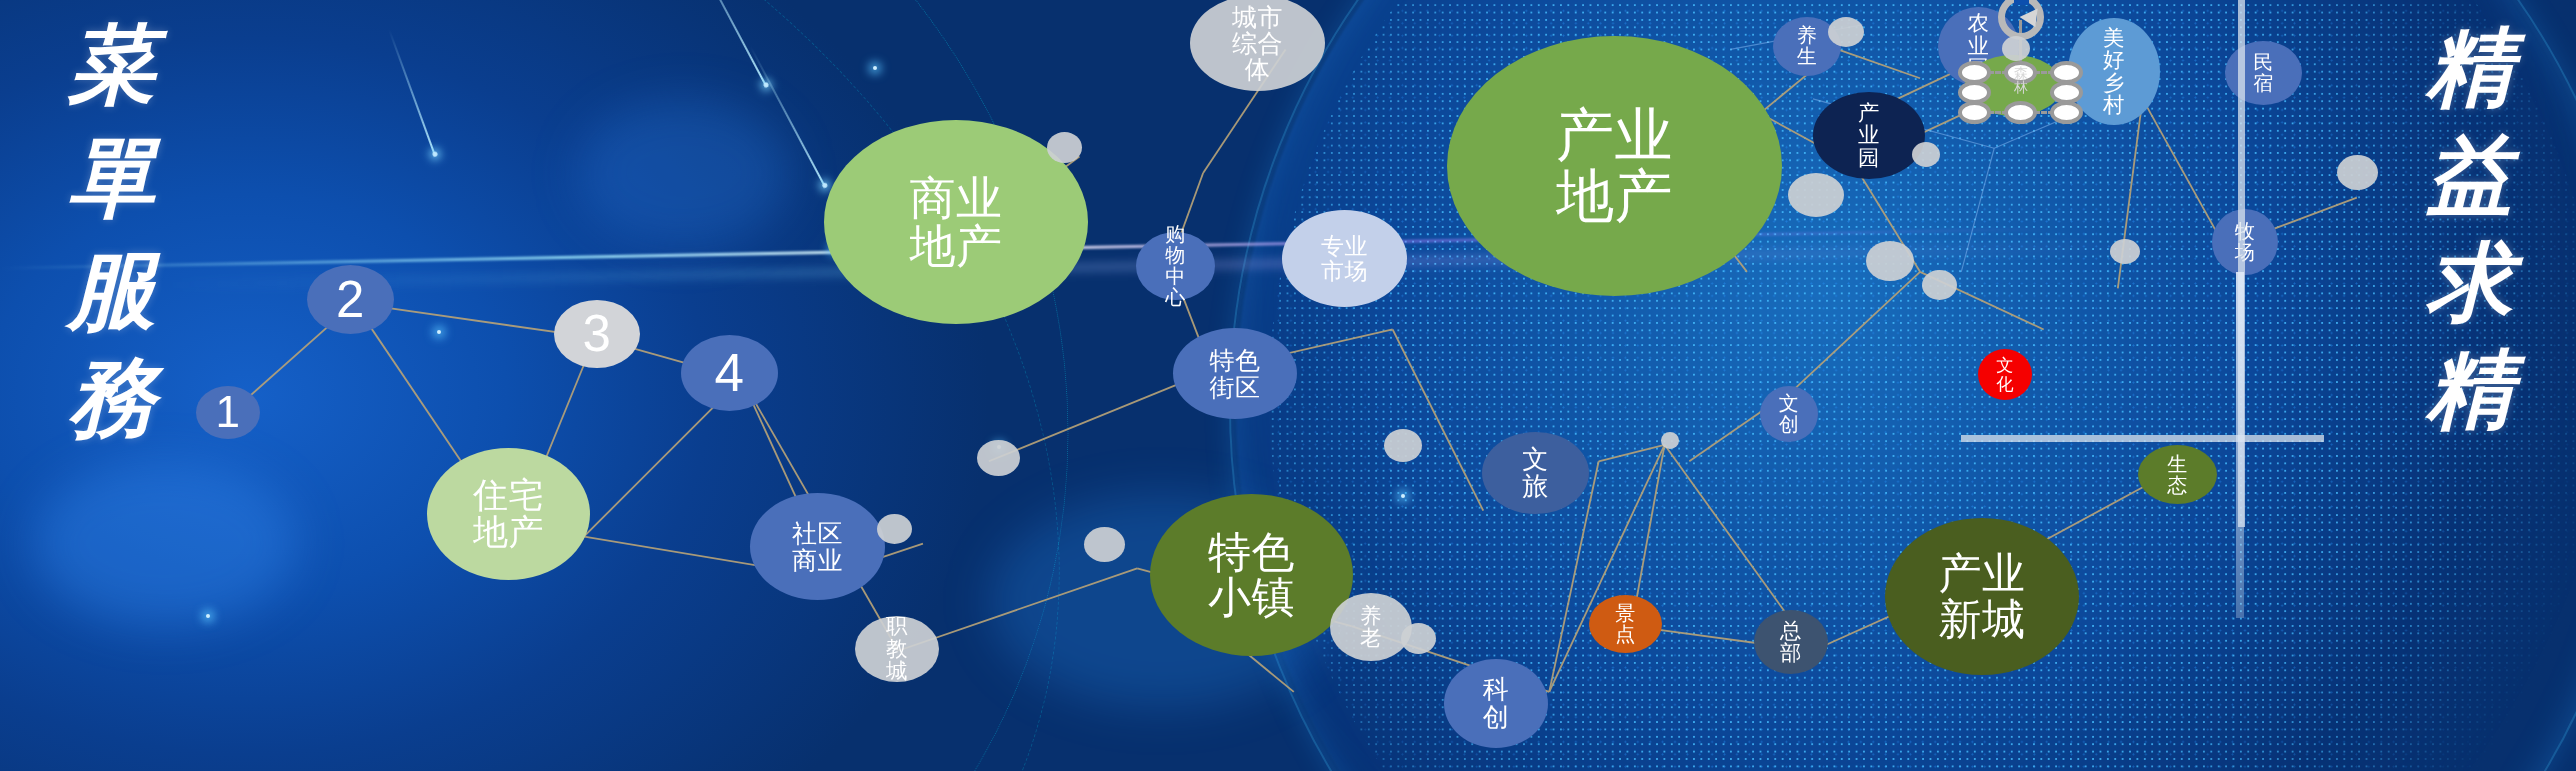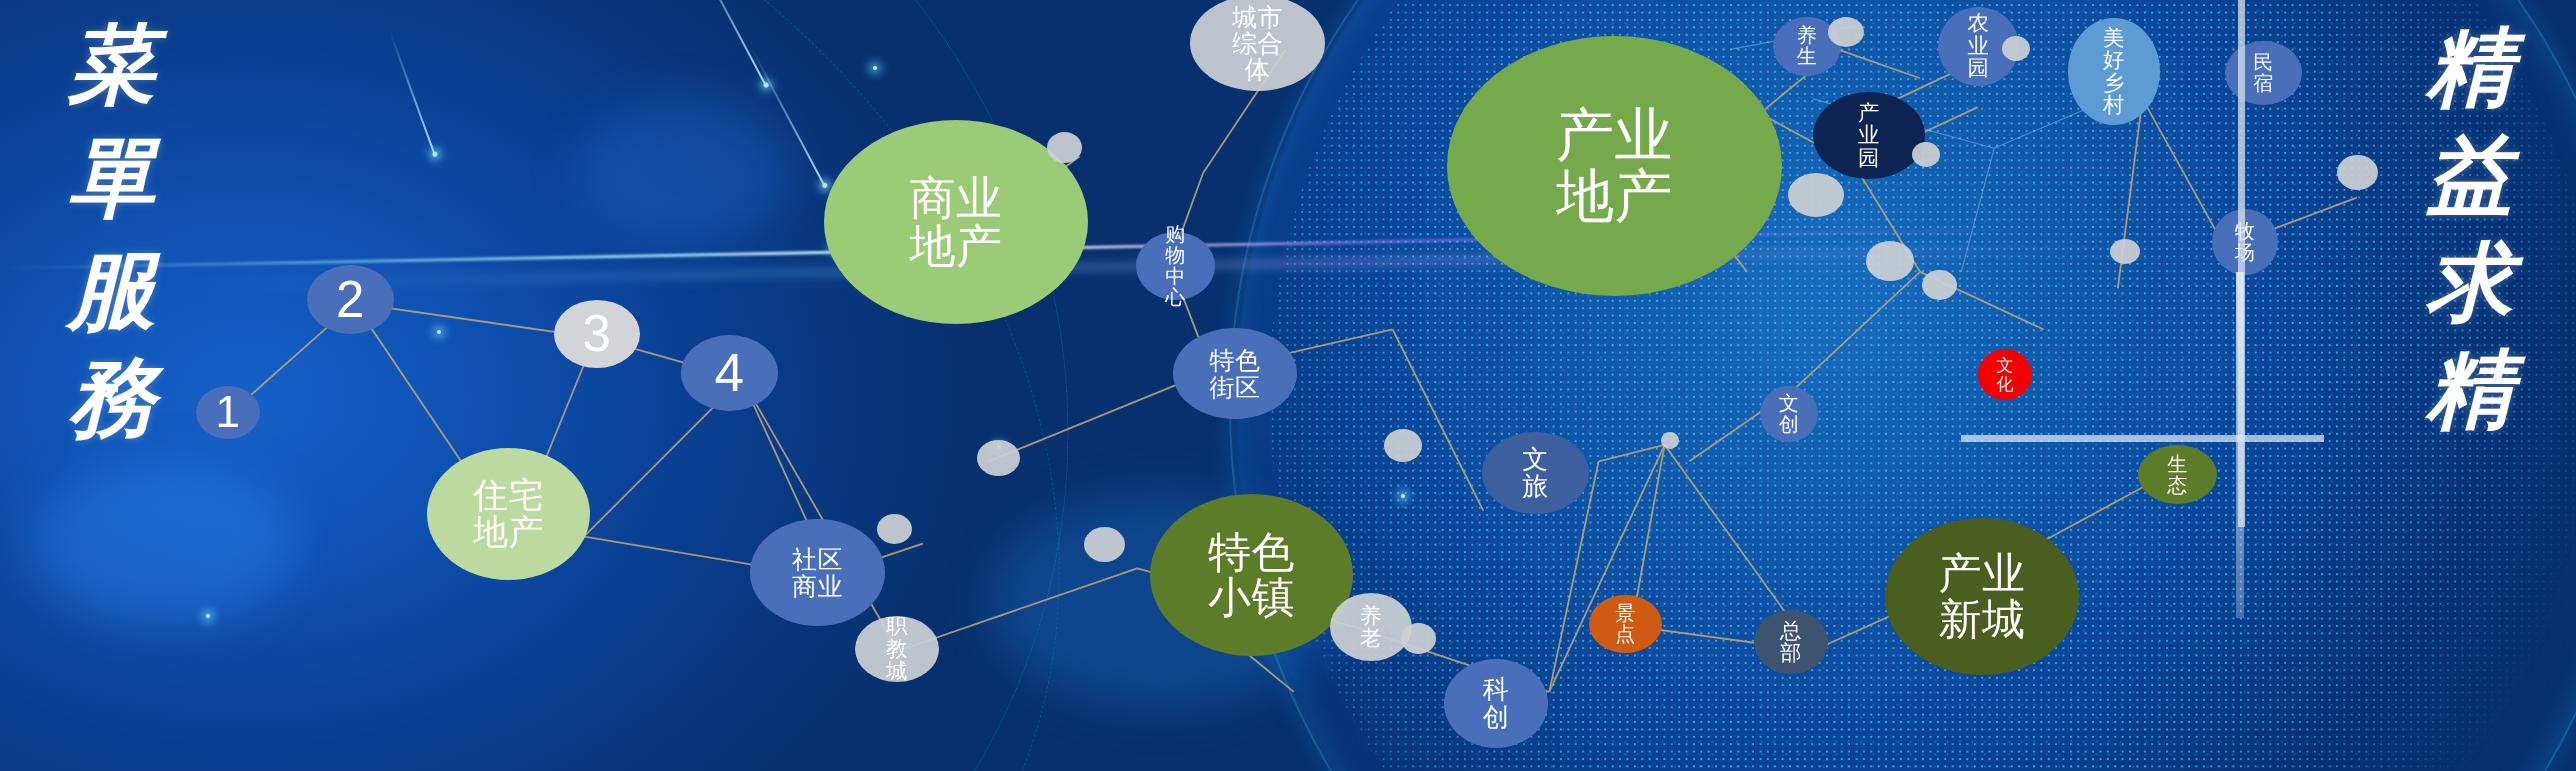--- a/index.html
+++ b/index.html
@@ -243,27 +243,31 @@
 体</span>
   </div>
 
   <div class="node blue" style="left:1136px;top:232px;width:79px;height:68px;font-size:20px;">
     <span class="lbl">购
 物
 中
 心</span>
   </div>
 
+  <div class="node lav" style="left:1282px;top:210px;width:125px;height:97px;font-size:23px;">
+    <span class="lbl">专业
+市场</span>
+  </div>
 
   <div class="node blue" style="left:1173px;top:328px;width:124px;height:91px;font-size:25px;">
     <span class="lbl">特色
 街区</span>
   </div>
 
-  <div class="node blue" style="left:750px;top:519px;width:135px;height:107px;font-size:25px;justify-content:center;">
+  <div class="node blue" style="left:750px;top:493px;width:135px;height:107px;font-size:25px;justify-content:center;">
     <span class="lbl">社区
 商业</span>
   </div>
 
   <div class="node plain" style="left:855px;top:616px;width:84px;height:66px;font-size:21.4px;color:#fff;">
     <span class="lbl">职
 教
 城</span>
   </div>
 
@@ -334,20 +338,41 @@
   <div class="node red" style="left:1978px;top:349px;width:54px;height:51px;font-size:17.3px;">
     <span class="lbl">文
 化</span>
   </div>
 
   <div class="node olive" style="left:2138px;top:445px;width:79px;height:59px;font-size:20px;">
     <span class="lbl">生
 态</span>
   </div>
 
+  <div class="forest-wrap" style="left:1935px;top:30px;width:173px;height:107px;">
+    <div class="forest-oval"></div>
+    <div class="fnode" style="left:23px;top:31px;"></div>
+    <div class="fnode" style="left:69px;top:31px;"></div>
+    <div class="fnode" style="left:115px;top:31px;"></div>
+    <div class="fnode" style="left:23px;top:51px;"></div>
+    <div class="fnode" style="left:115px;top:51px;"></div>
+    <div class="fnode" style="left:23px;top:71px;"></div>
+    <div class="fnode" style="left:69px;top:71px;"></div>
+    <div class="fnode" style="left:115px;top:71px;"></div>
+    <div class="fdash" style="left:53px;top:41px;width:20px;"></div>
+    <div class="fdash" style="left:99px;top:41px;width:20px;"></div>
+    <div class="fdash" style="left:53px;top:81px;width:20px;"></div>
+    <div class="fdash" style="left:99px;top:81px;width:20px;"></div>
+    <div class="fstem" style="left:84px;top:-10px;height:43px;"></div>
+    <div class="fcircle" style="left:63px;top:-36px;"></div>
+    <div class="fslice" style="left:79px;top:-38px;width:15px;height:13px;background:#0d4fae;"></div>
+    <div class="farrow" style="left:87px;top:-18px;transform:rotate(-25deg);"></div>
+    <div class="ftxt" style="left:71px;top:36px;width:30px;">森
+林</div>
+  </div>
 
   <div class="cross-h" style="left:1961px;top:435px;width:363px;height:7.4px;"></div>
   <div class="cross-v" style="left:2238px;top:0px;width:7.4px;height:527px;"></div>
   <div class="pole" style="left:2236px;top:272px;height:346px;"></div>
 
   <div class="node plain" style="left:1047px;top:132px;width:35px;height:31px;"></div>
   <div class="node plain" style="left:977px;top:440px;width:43px;height:36px;"></div>
   <div class="node plain" style="left:1384px;top:429px;width:38px;height:33px;"></div>
   <div class="node plain" style="left:1401px;top:623px;width:35px;height:31px;"></div>
   <div class="node plain" style="left:877px;top:514px;width:35px;height:30px;"></div>

